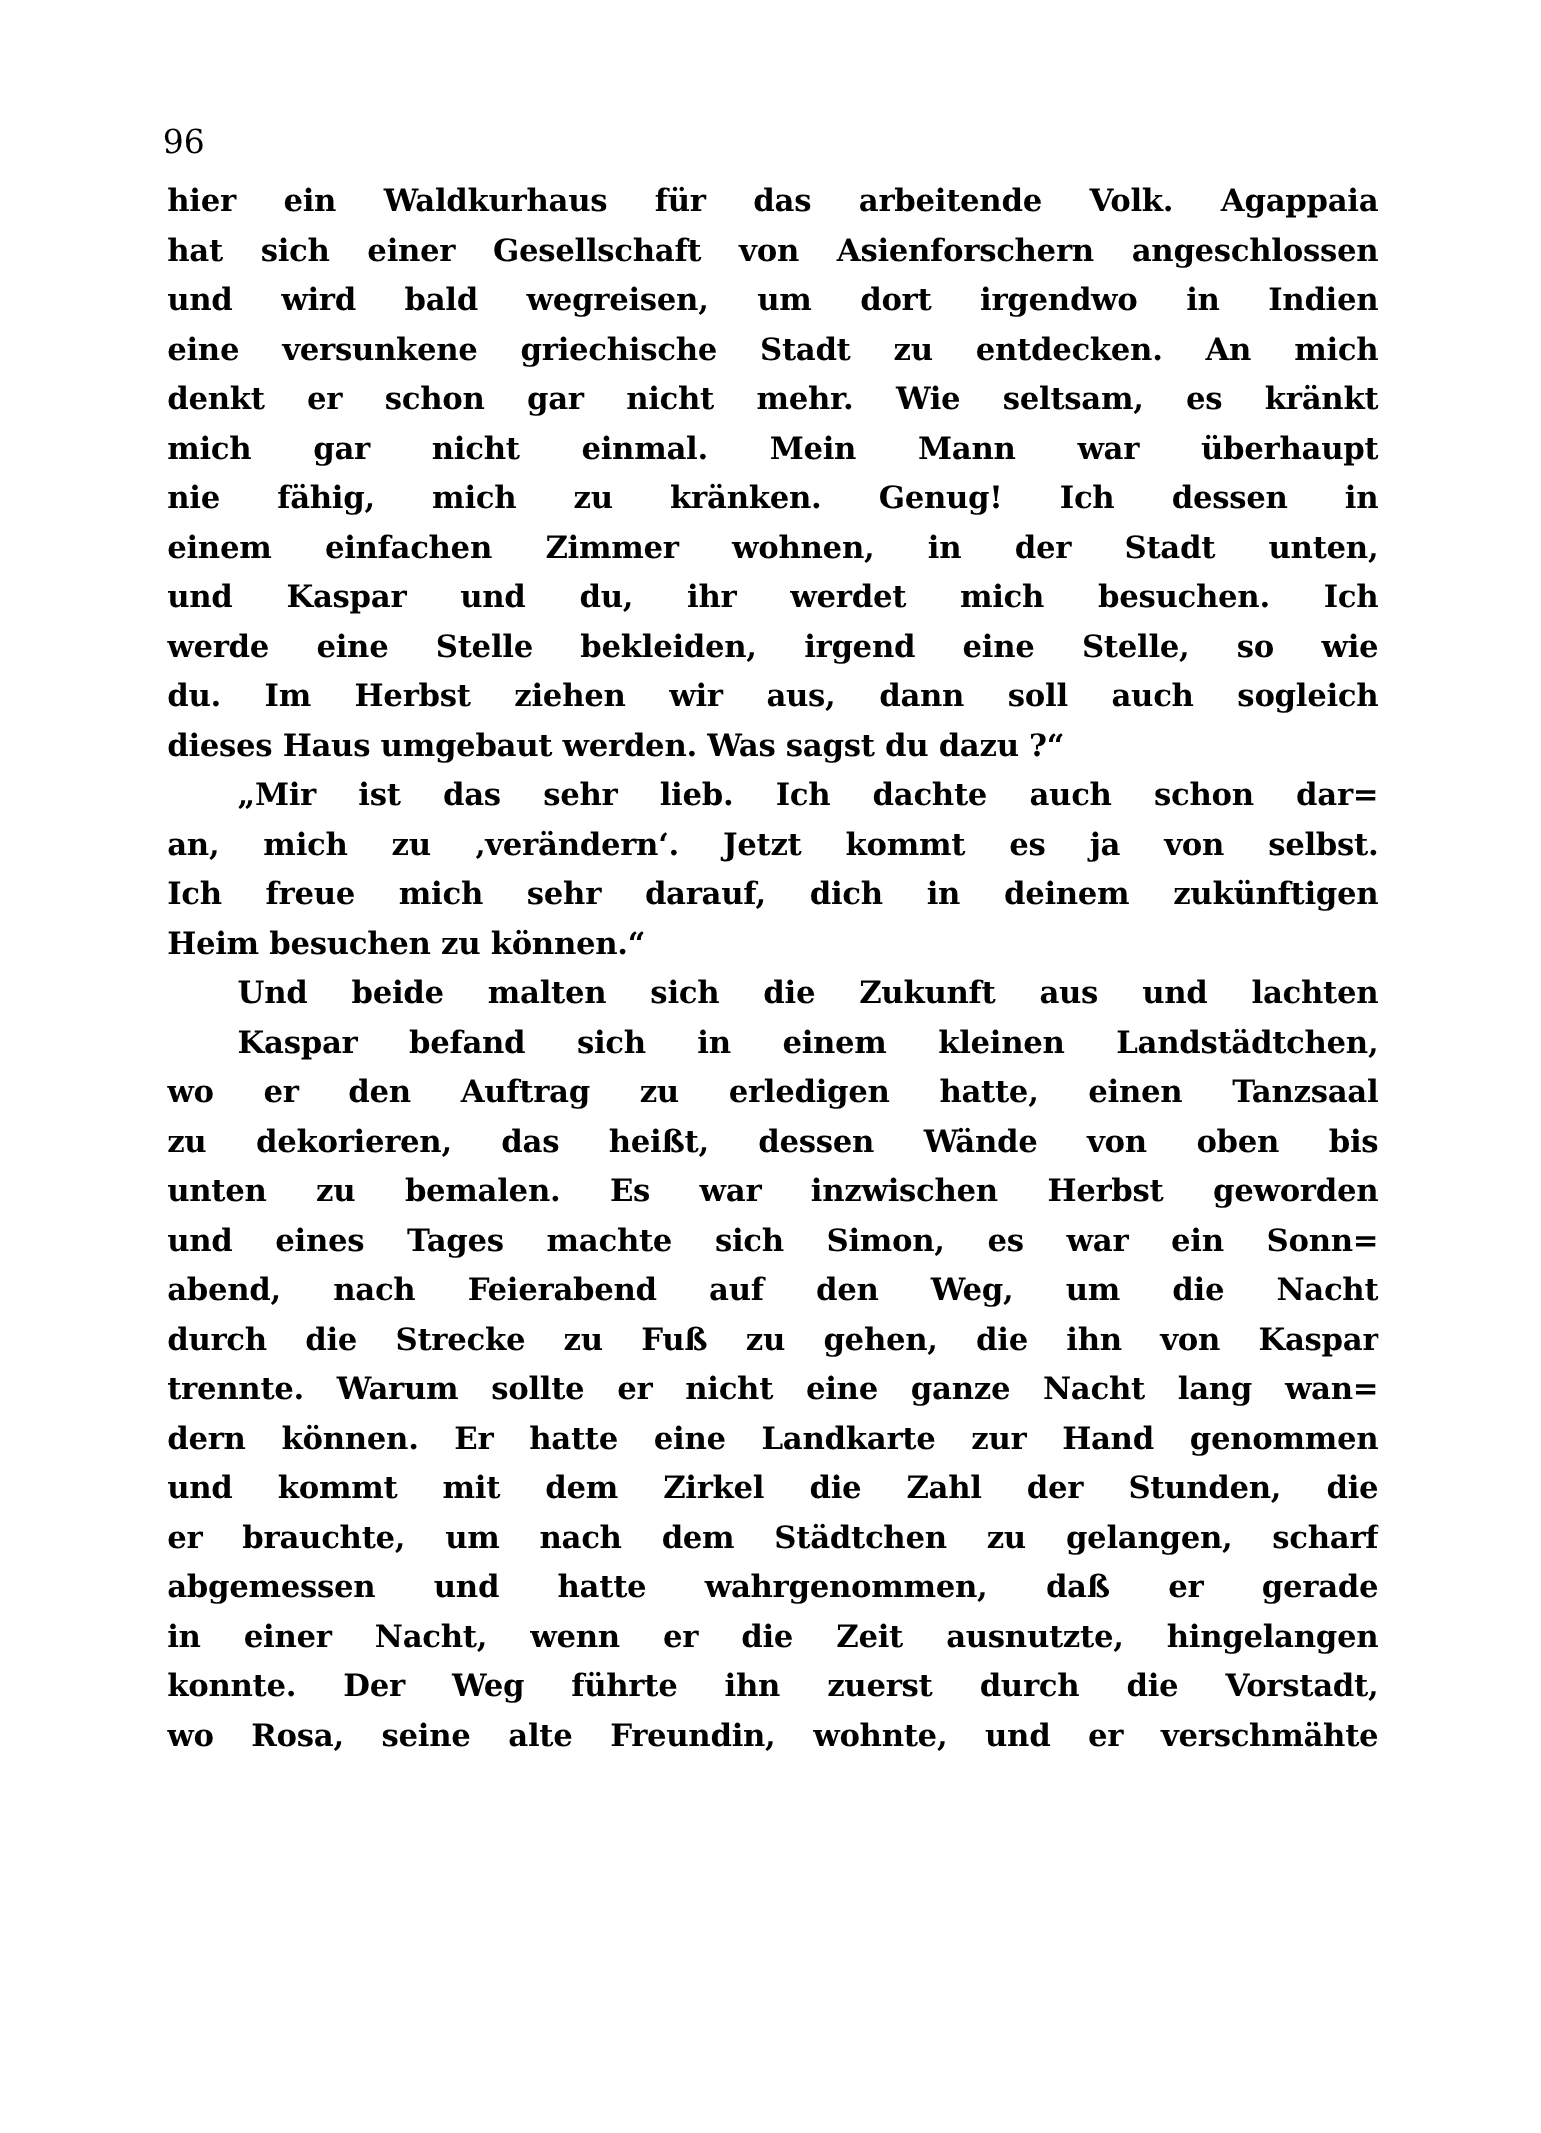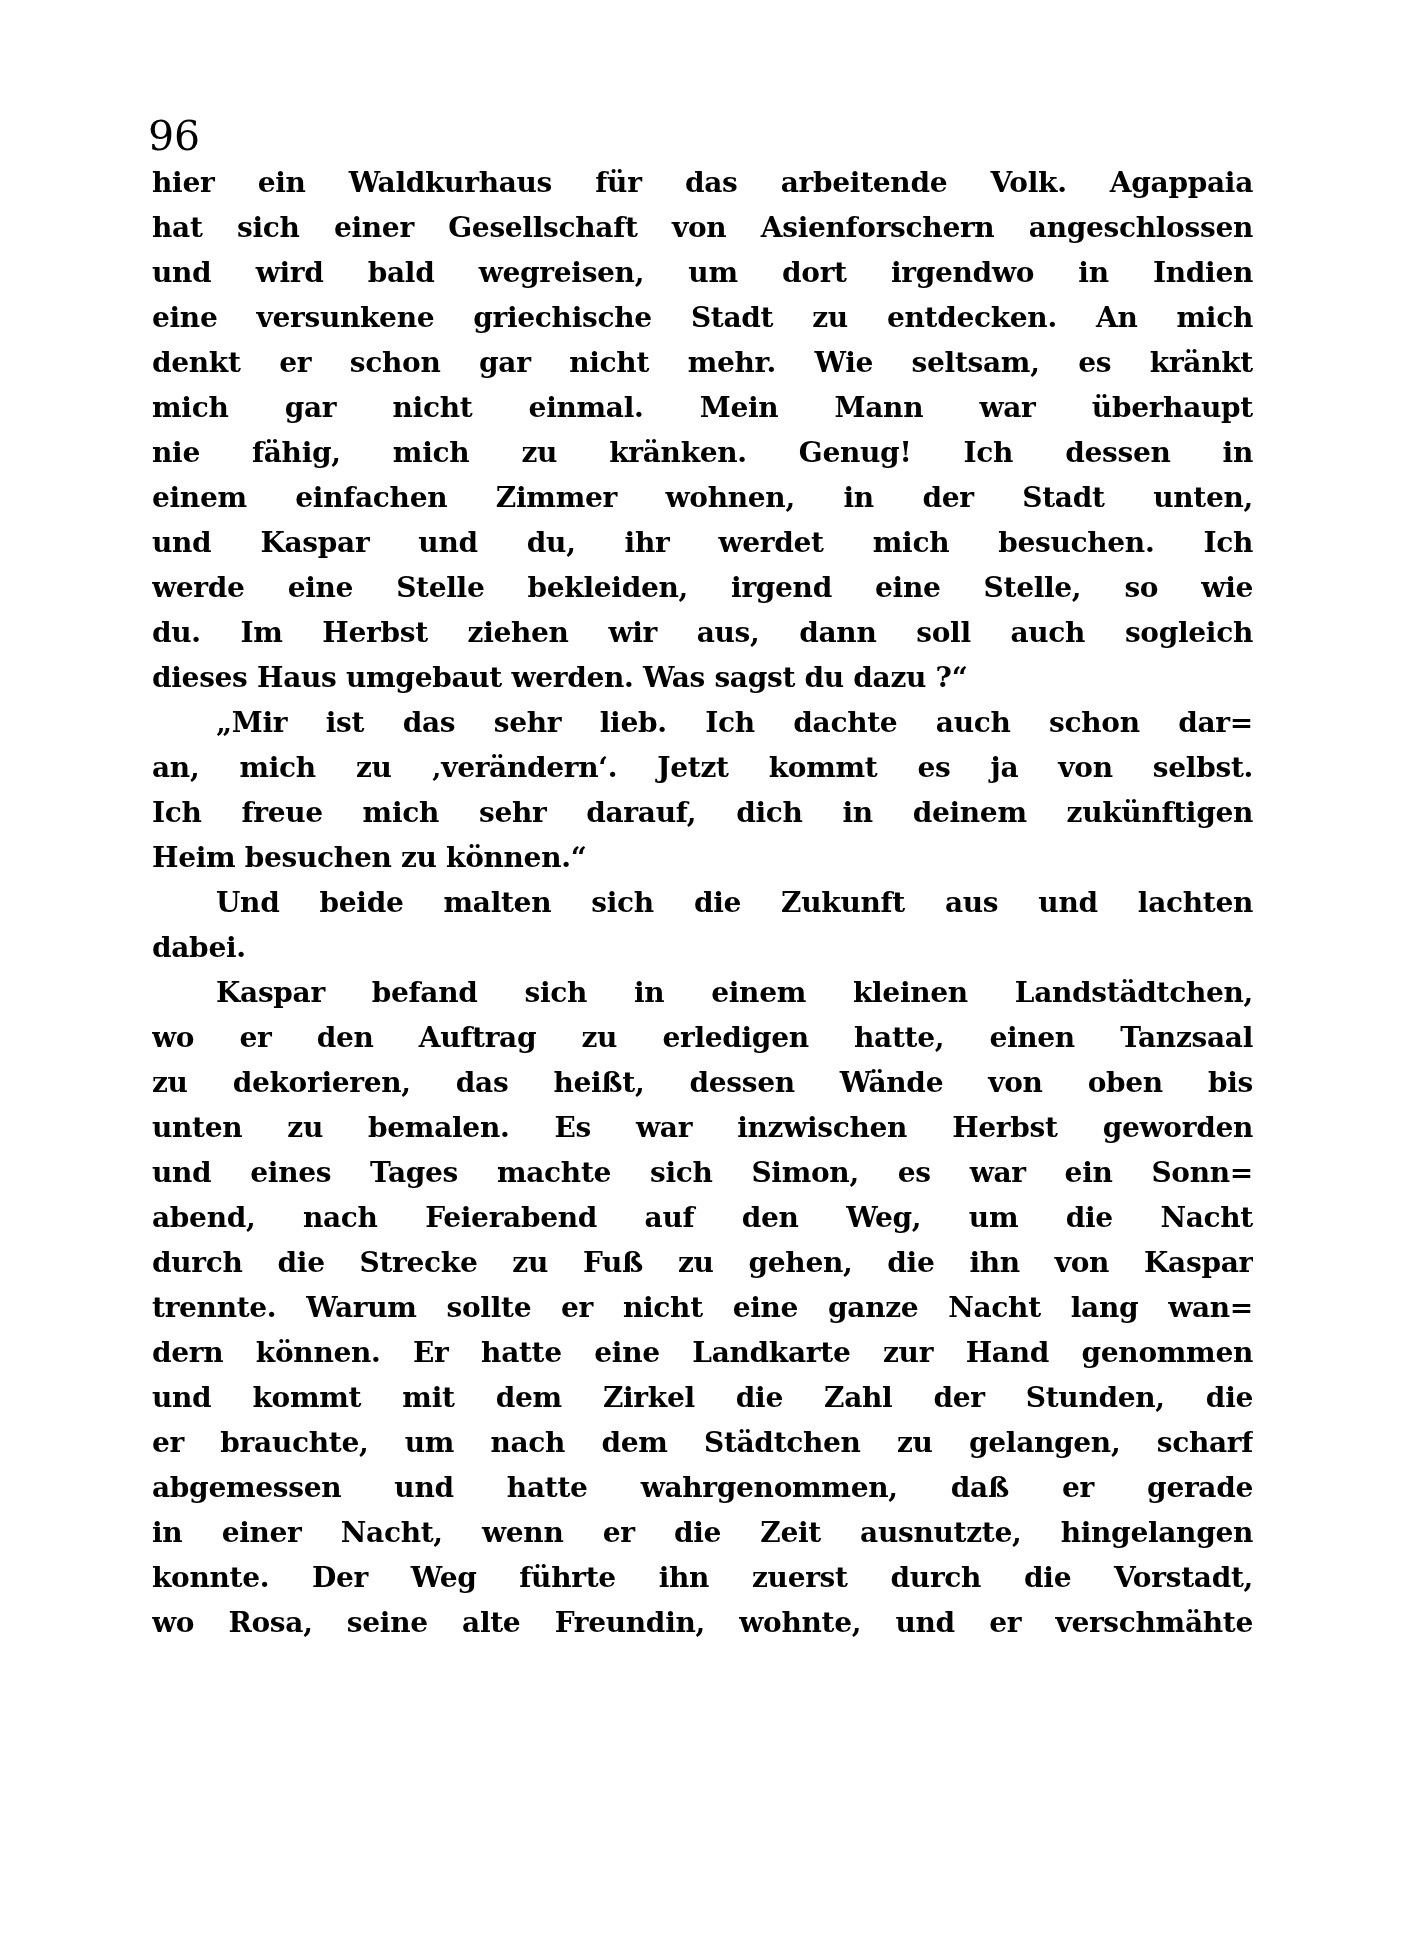--- a/index.html
+++ b/index.html
@@ -13,21 +13,21 @@
     height: 1939px;
     background: #ffffff;
     color: #000000;
     overflow: hidden;
   }
   .page-number {
     position: absolute;
     left: 148px;
     top: 112px;
     font-family: "DejaVu Serif", serif;
-    font-size: 41px;
+    font-size: 30px;
     font-weight: normal;
     color: #000000;
   }
   .text-block {
     position: absolute;
     left: 152px;
     top: 160px;
     width: 1101px;
     font-family: "DejaVu Serif", serif;
     font-size: 28px;
@@ -74,21 +74,20 @@
         <div class="line short">dieses Haus umgebaut werden. Was sagst du dazu ?“</div>
       </div>
       <div class="paragraph">
         <div class="line indent">„Mir ist das sehr lieb. Ich dachte auch schon dar=</div>
         <div class="line">an, mich zu ‚verändern‘. Jetzt kommt es ja von selbst.</div>
         <div class="line">Ich freue mich sehr darauf, dich in deinem zukünftigen</div>
         <div class="line short">Heim besuchen zu können.“</div>
       </div>
       <div class="paragraph">
         <div class="line indent">Und beide malten sich die Zukunft aus und lachten</div>
-        <div class="line short">dabei.</div>
       </div>
       <div class="paragraph section-gap">
         <div class="line indent">Kaspar befand sich in einem kleinen Landstädtchen,</div>
         <div class="line">wo er den Auftrag zu erledigen hatte, einen Tanzsaal</div>
         <div class="line">zu dekorieren, das heißt, dessen Wände von oben bis</div>
         <div class="line">unten zu bemalen. Es war inzwischen Herbst geworden</div>
         <div class="line">und eines Tages machte sich Simon, es war ein Sonn=</div>
         <div class="line">abend, nach Feierabend auf den Weg, um die Nacht</div>
         <div class="line">durch die Strecke zu Fuß zu gehen, die ihn von Kaspar</div>
         <div class="line">trennte. Warum sollte er nicht eine ganze Nacht lang wan=</div>

